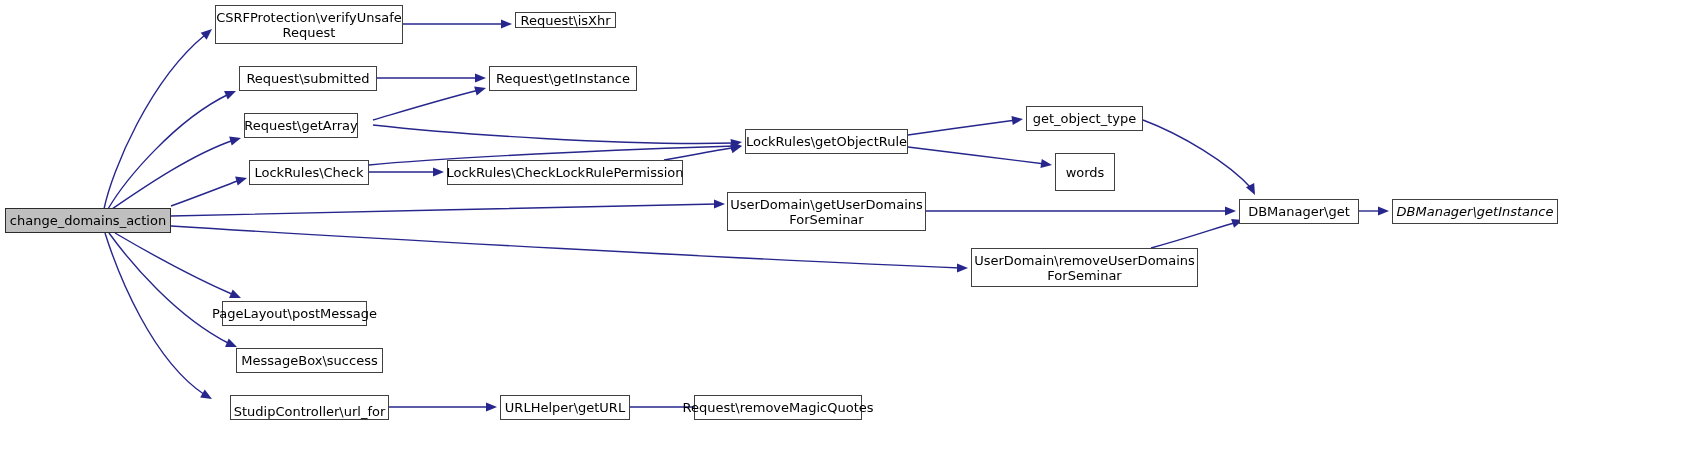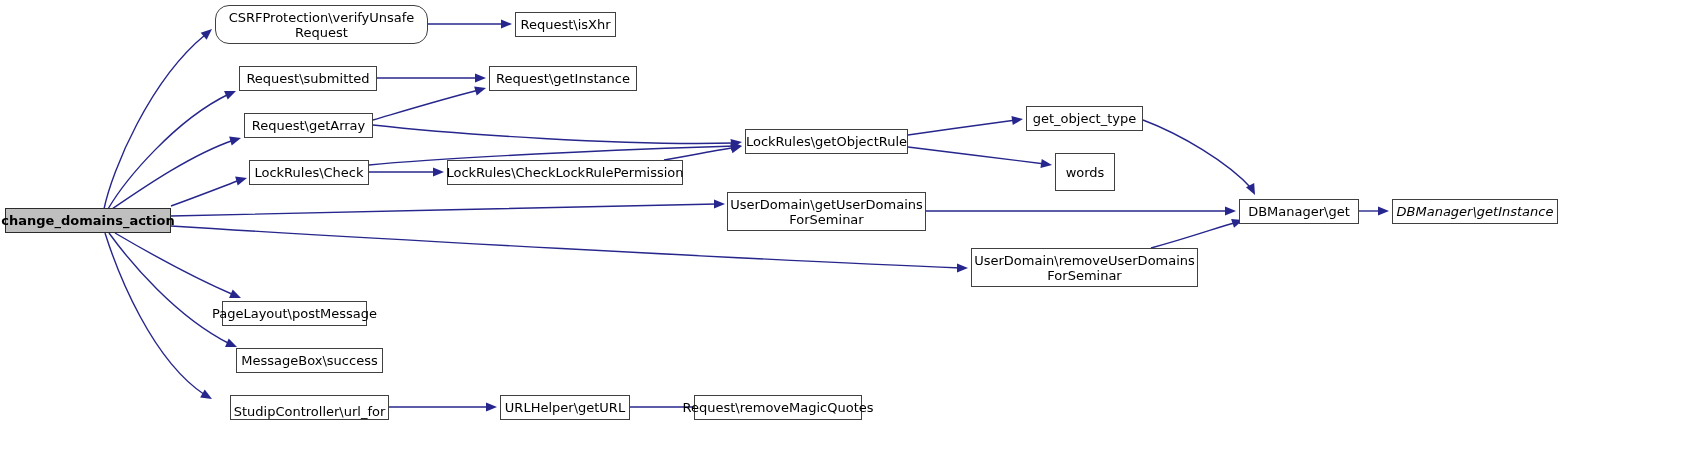--- a/index.html
+++ b/index.html
@@ -96,27 +96,27 @@
       <path d="M 1151,248 C 1188,238 1216,228 1237,222" fill="none" stroke="#26268c" stroke-width="1.4"></path>
       <polygon points="1243,220 1234.0191314451217,227.84244859721758 1231.1098359977668,219.11456225515286" fill="#26268c"></polygon>
       <path d="M 1357,211 L 1382,211" fill="none" stroke="#26268c" stroke-width="1.4"></path>
       <polygon points="1389,211 1378,215.6 1378,206.4" fill="#26268c"></polygon>
       <path d="M 389,407 L 490,407" fill="none" stroke="#26268c" stroke-width="1.4"></path>
       <polygon points="497,407 486,411.6 486,402.4" fill="#26268c"></polygon>
       <path d="M 630,407 L 719,407" fill="none" stroke="#26268c" stroke-width="1.4"></path>
       <polygon points="726,407 715,411.6 715,402.4" fill="#26268c"></polygon>
     </svg>
   <div id="nodes">
-      <div class="node root" style="left: 5px; top: 208px; width: 166px; height: 25px; font-weight: bold;"><span class="node-label">change_domains_action</span></div>
-      <div class="node" style="left: 215px; top: 5px; width: 213px; height: 39px; border-radius: 14px;"><span class="node-label">CSRFProtection\verifyUnsafe
+      <div class="node root" style="left: 5px; top: 208px; width: 166px; height: 25px;"><span class="node-label">change_domains_action</span></div>
+      <div class="node" style="left: 215px; top: 5px; width: 188px; height: 39px;"><span class="node-label">CSRFProtection\verifyUnsafe
 Request</span></div>
-      <div class="node" style="left: 515px; top: 12px; width: 101px; height: 25px;"><span class="node-label">Request\isXhr</span></div>
+      <div class="node" style="left: 515px; top: 12px; width: 101px; height: 16px;"><span class="node-label">Request\isXhr</span></div>
       <div class="node" style="left: 239px; top: 66px; width: 138px; height: 25px;"><span class="node-label">Request\submitted</span></div>
       <div class="node" style="left: 489px; top: 66px; width: 148px; height: 25px;"><span class="node-label">Request\getInstance</span></div>
-      <div class="node" style="left: 244px; top: 113px; width: 129px; height: 25px;"><span class="node-label">Request\getArray</span></div>
+      <div class="node" style="left: 244px; top: 113px; width: 114px; height: 25px;"><span class="node-label">Request\getArray</span></div>
       <div class="node" style="left: 249px; top: 160px; width: 120px; height: 25px;"><span class="node-label">LockRules\Check</span></div>
       <div class="node" style="left: 447px; top: 160px; width: 236px; height: 25px;"><span class="node-label">LockRules\CheckLockRulePermission</span></div>
       <div class="node" style="left: 745px; top: 129px; width: 163px; height: 25px;"><span class="node-label">LockRules\getObjectRule</span></div>
       <div class="node" style="left: 1026px; top: 106px; width: 117px; height: 25px;"><span class="node-label">get_object_type</span></div>
       <div class="node" style="left: 1055px; top: 153px; width: 60px; height: 38px;"><span class="node-label">words</span></div>
       <div class="node" style="left: 727px; top: 192px; width: 199px; height: 39px;"><span class="node-label">UserDomain\getUserDomains
 ForSeminar</span></div>
       <div class="node" style="left: 971px; top: 248px; width: 227px; height: 39px;"><span class="node-label">UserDomain\removeUserDomains
 ForSeminar</span></div>
       <div class="node" style="left: 1239px; top: 199px; width: 120px; height: 25px;"><span class="node-label">DBManager\get</span></div>

